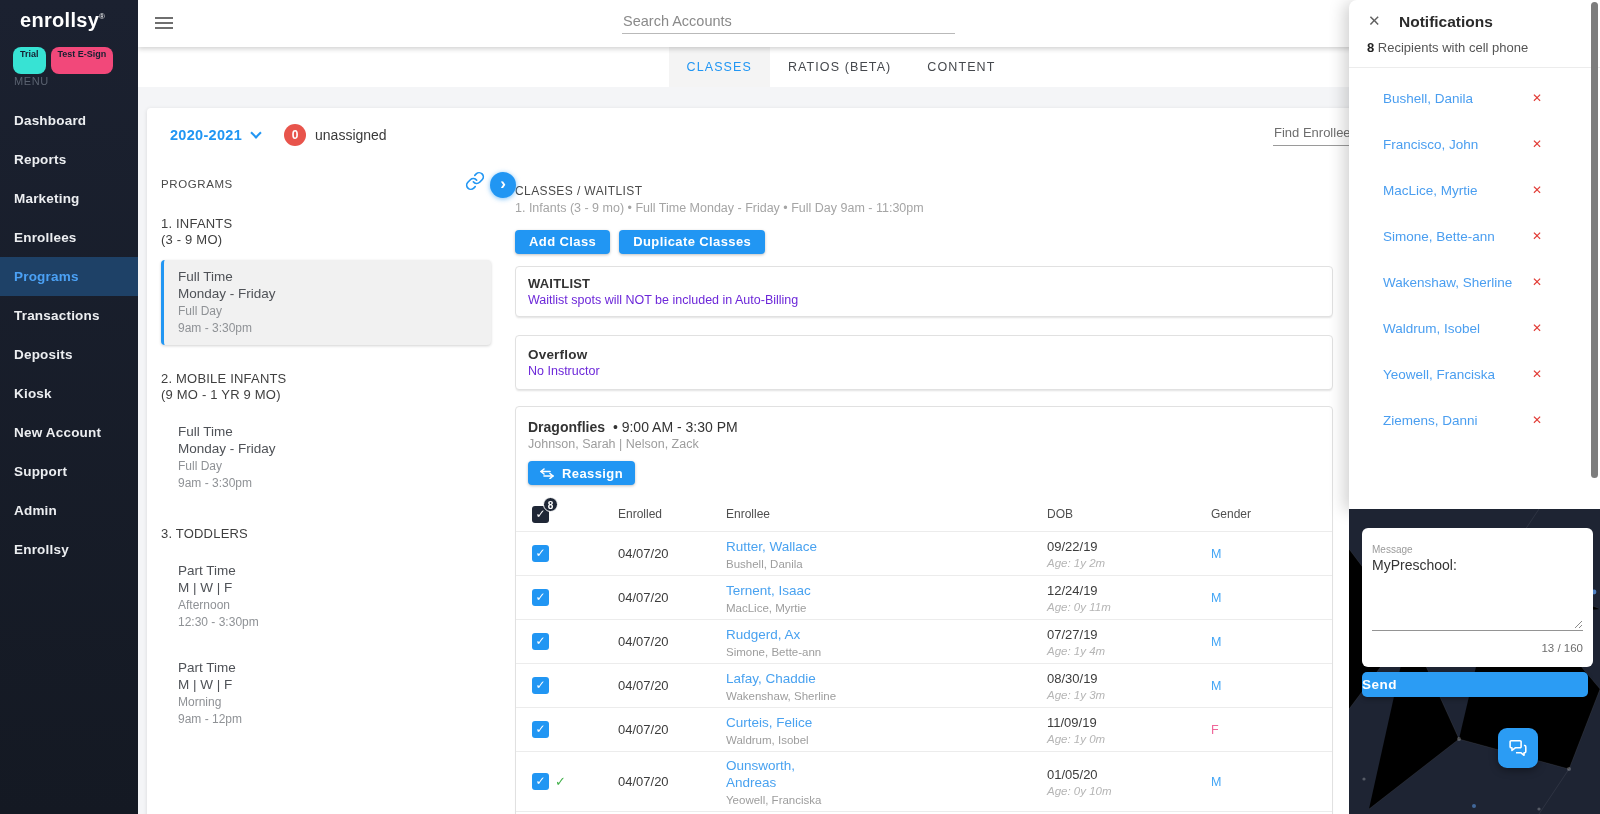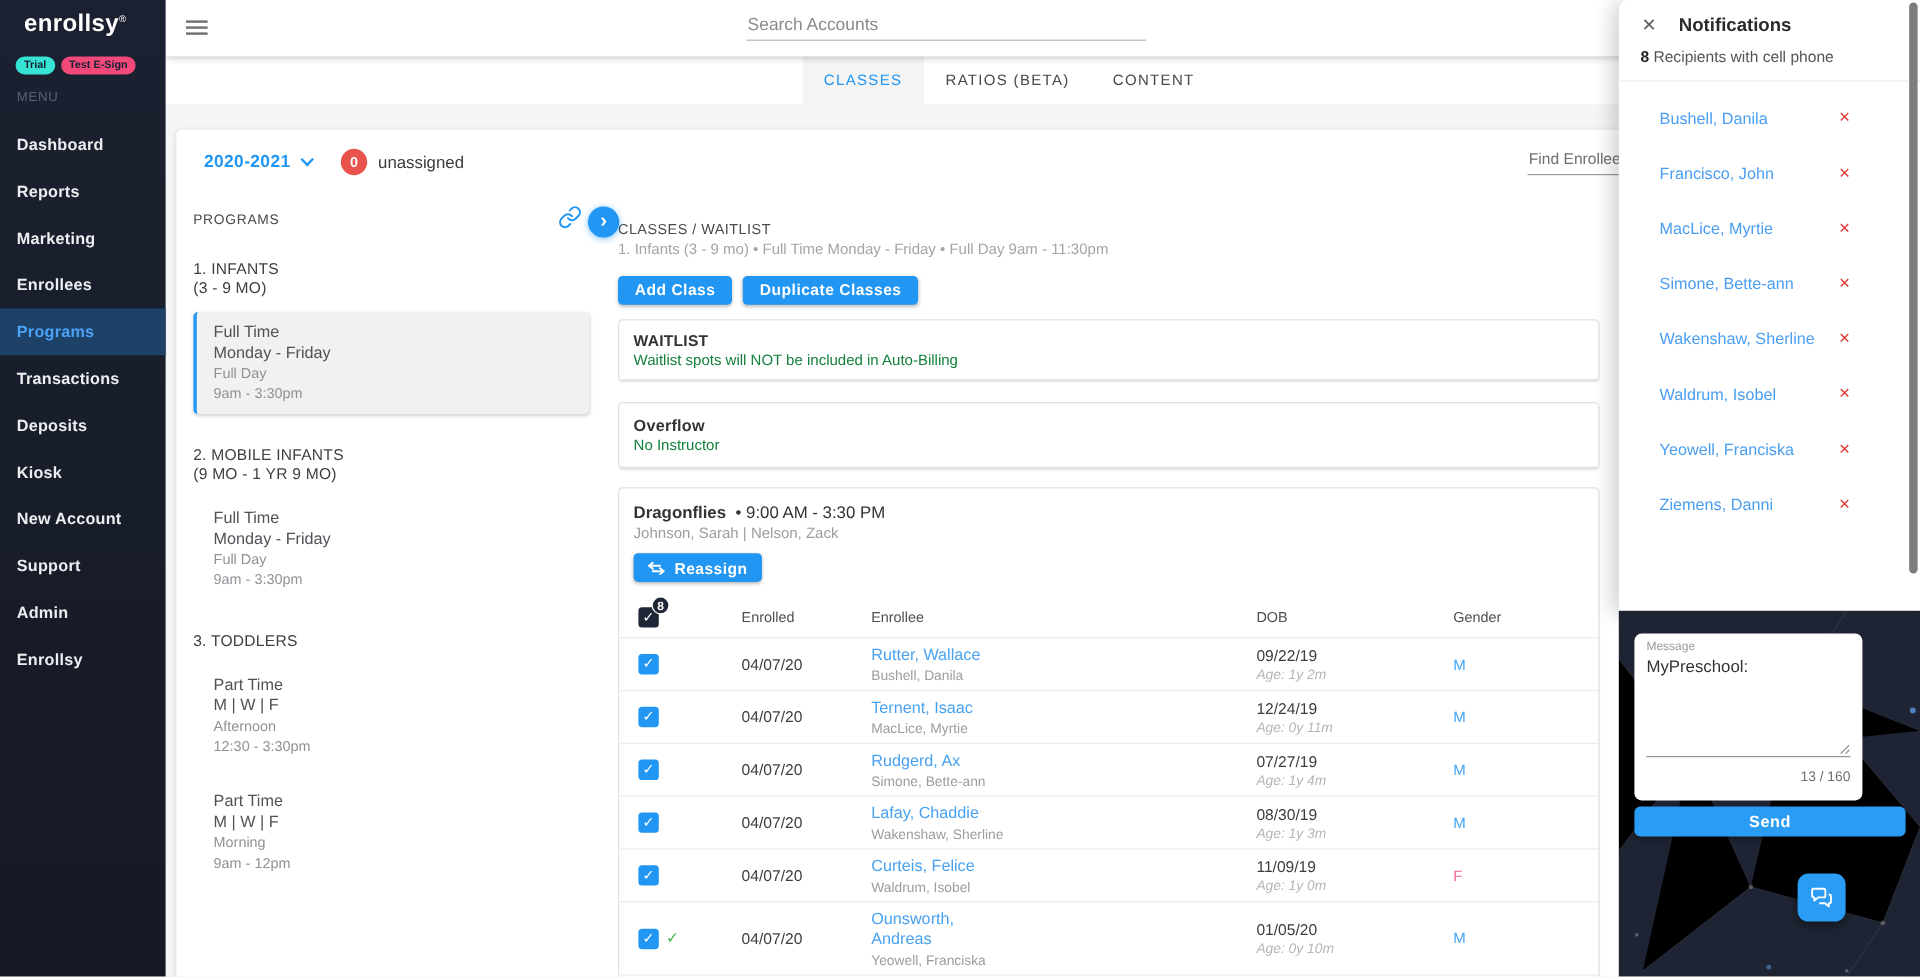--- a/index.html
+++ b/index.html
@@ -5,21 +5,21 @@
   * { margin:0; padding:0; box-sizing:border-box; font-family:"Liberation Sans","DejaVu Sans",sans-serif; }
   body { background:#d8dade; }
   .screen { position:relative; width:1600px; height:814px; overflow:hidden; background:#f4f5f7; }
 
   
   .sidebar { position:absolute; left:0; top:0; width:138px; height:100%;
              background:linear-gradient(180deg,#1b2130 0%,#141923 100%); z-index:20; }
   .logo { position:absolute; left:20px; top:9px; font-size:20px; font-weight:bold; color:#fff; letter-spacing:.3px; }
   .logo sup { font-size:8px; font-weight:normal; }
   .badges { position:absolute; left:13px; top:47px; display:flex; gap:5px; }
-  .badge { height:15px; line-height:15px; padding:0 7px; border-radius:8px; font-size:9px; font-weight:bold; color:#152031; }
+  .badge { height:27px; line-height:15px; padding:0 7px; border-radius:8px; font-size:9px; font-weight:bold; color:#152031; }
   .badge.trial { background:#37e3d4; }
   .badge.esign { background:#f2487a; }
   .menu-label { position:absolute; left:14px; top:75px; font-size:11px; color:#5a6270; letter-spacing:.6px; }
   .nav { position:absolute; left:0; top:101px; width:100%; }
   .nav-item { height:39px; line-height:39px; padding-left:14px; font-size:13.5px; font-weight:600;
               color:#eceef1; letter-spacing:.2px; cursor:pointer; }
   .nav-item.active { background:#1e4167; color:#4ba1f5; }
 
   
   .topbar { position:absolute; left:138px; top:0; right:0; height:47px; background:#fff;
@@ -81,21 +81,21 @@
   .cw-title { margin-top:6px; font-size:12px; color:#4a4a4a; letter-spacing:.4px; }
   .cw-sub { margin-top:3px; font-size:12.5px; color:#a5a5a5; }
   .btn-row { margin-top:15px; display:flex; gap:9px; }
   .btn { height:24px; line-height:24px; padding:0 14px; background:#2196f3; color:#fff; font-size:13px;
          font-weight:bold; letter-spacing:.4px; border-radius:4px; box-shadow:0 1px 3px rgba(0,0,0,.25);
          cursor:pointer; }
   .wcard { margin-top:12px; border:1px solid #e1e1e1; border-radius:4px; background:#fff;
            box-shadow:0 2px 2px -1px rgba(0,0,0,.12); padding:9px 12px; }
   .wcard.overflow { margin-top:18px; padding:11px 12px; }
   .w-title { font-size:13px; font-weight:bold; color:#333; letter-spacing:.2px; }
-  .w-note { margin-top:2px; font-size:12.5px; color:#15803d; }
+  .w-note { margin-top:2px; font-size:12.5px; color:#6d28d9; }
   .class-card { margin-top:16px; border:1px solid #e1e1e1; border-radius:4px 4px 0 0; background:#fff;
                 box-shadow:0 2px 2px -1px rgba(0,0,0,.12); padding:12px 0 0; height:420px; }
   .cc-head { padding:0 12px; }
   .cc-title { font-size:14px; color:#333; }
   .cc-name { font-weight:bold; }
   .cc-time { margin-left:4px; }
   .cc-instr { margin-top:2px; font-size:12.5px; color:#9d9d9d; }
   .reassign { margin:10px 0 0 12px; display:inline-flex; align-items:center; gap:8px; height:24px;
               padding:0 12px; background:#2196f3; color:#fff; font-size:13px; font-weight:bold;
               letter-spacing:.4px; border-radius:4px; box-shadow:0 1px 3px rgba(0,0,0,.25); cursor:pointer; }
@@ -135,31 +135,31 @@
   .np-div { position:absolute; left:0; top:67px; width:100%; border-top:1px solid #ececec; }
   .np-list { position:absolute; left:0; top:77px; width:100%; }
   .np-row { height:46px; position:relative; }
   .np-name { position:absolute; left:34px; top:14px; font-size:13.5px; color:#4a9ef0; cursor:pointer; }
   .np-x { position:absolute; left:183px; top:14px; font-size:12px; font-weight:bold; color:#e23b35; cursor:pointer; }
 
   
   .composer-panel { position:absolute; left:1349px; top:509px; width:251px; height:305px;
                     background:#1e2433; z-index:30; overflow:hidden; }
   .pattern { position:absolute; left:0; top:0; }
-  .comp-card { position:absolute; left:13px; top:19px; width:190px; height:139px; background:#fff;
-               border-radius:6px; padding:6px 10px 0; }
+  .comp-card { position:absolute; left:13px; top:19px; width:231px; height:139px; background:#fff;
+               border-radius:6px; padding:16px 10px 0; }
   .comp-label { font-size:10px; color:#9b9b9b; }
   .comp-card textarea { width:100%; height:72px; border:none; outline:none; resize:none; font-size:14px;
                         font-family:"Liberation Sans","DejaVu Sans",sans-serif; color:#333; margin-top:2px;
                         background:transparent; }
   .comp-line { position:absolute; left:10px; right:10px; bottom:36px; border-bottom:1px solid #949494; }
   .resize-grip { position:absolute; right:0; bottom:1px; }
   .comp-counter { position:absolute; right:10px; bottom:13px; font-size:11.5px; color:#6e6e6e; }
   .send-btn { position:absolute; left:13px; top:163px; width:226px; height:25px; background:#2b9cf4;
-              color:#fff; font-size:13.5px; font-weight:bold; letter-spacing:.5px; text-align:center;
+              color:#fff; font-size:13.5px; font-weight:bold; letter-spacing:.5px; text-align:left;
               line-height:25px; border-radius:5px; cursor:pointer; box-shadow:0 2px 5px rgba(0,0,0,.3);
               border:none; }
   .fab { position:absolute; left:149px; top:219px; width:40px; height:40px; border-radius:9px;
          background:#2b9cf4; box-shadow:0 2px 8px rgba(0,0,0,.4); cursor:pointer;
          display:flex; align-items:center; justify-content:center; }
 
   .page-scrollbar { position:absolute; left:1591px; top:2px; width:7px; height:476px; border-radius:4px;
                     background:#7d7d7d; z-index:40; }
 </style>
 </head>

